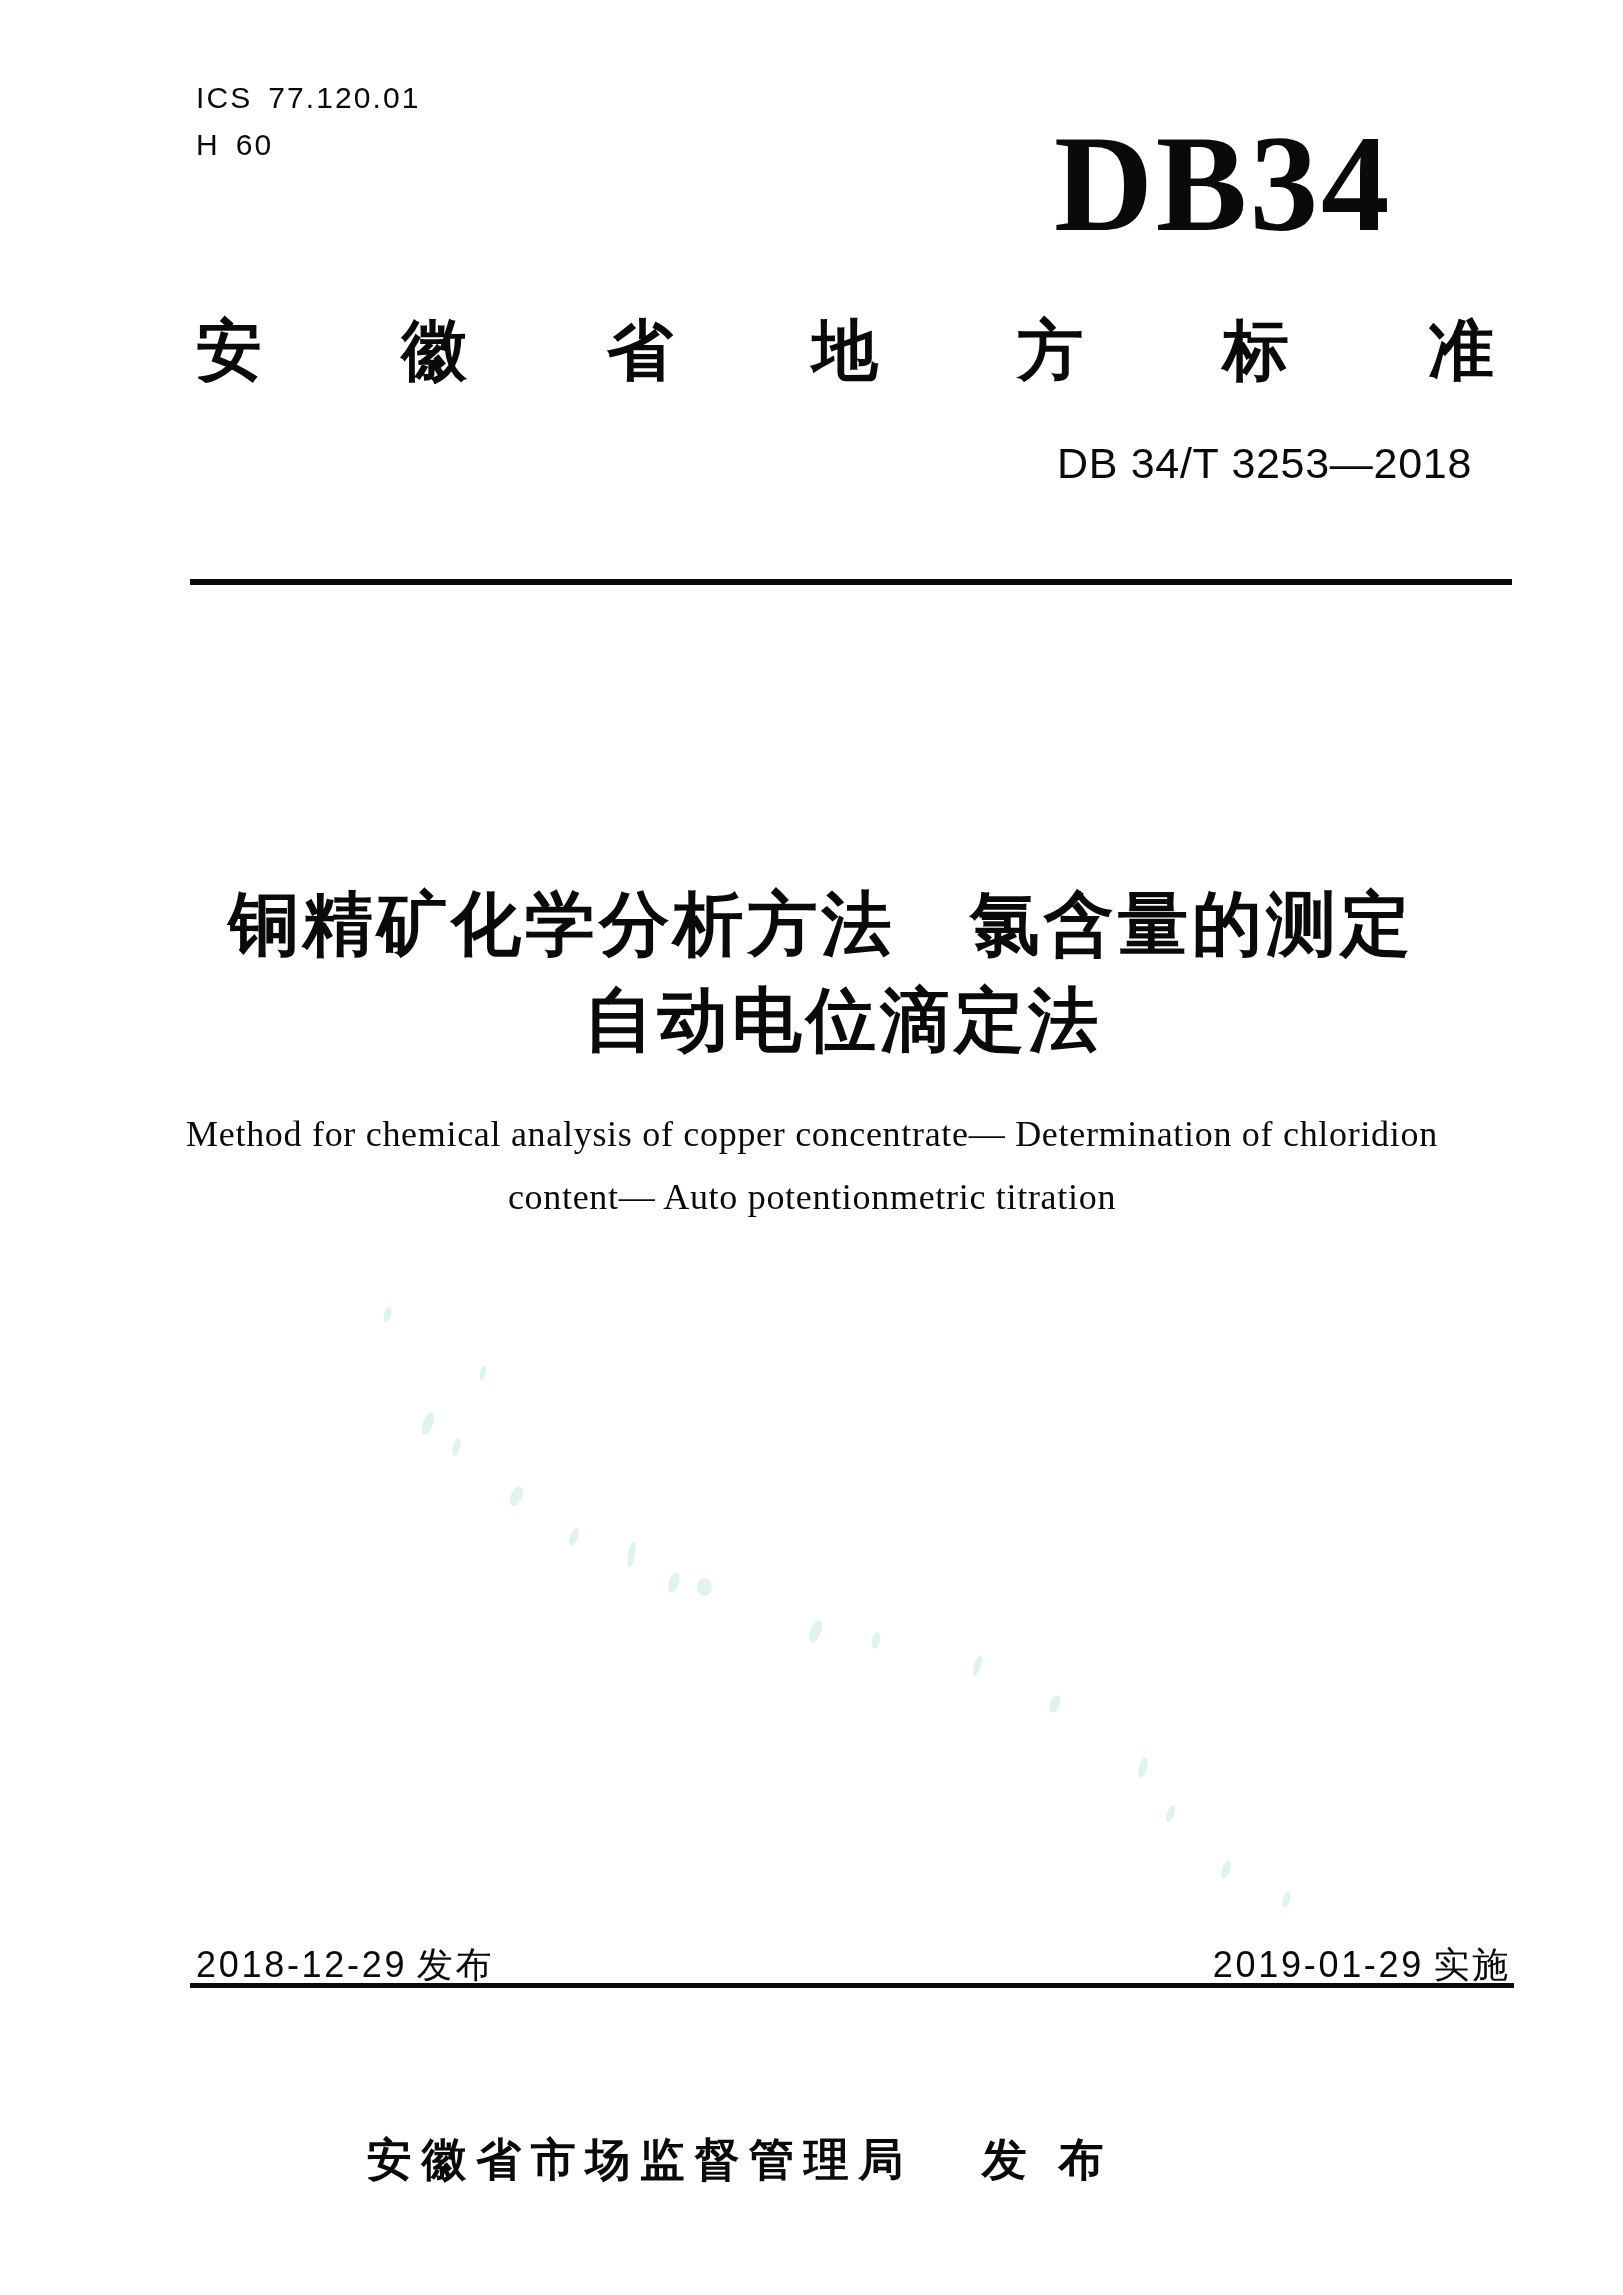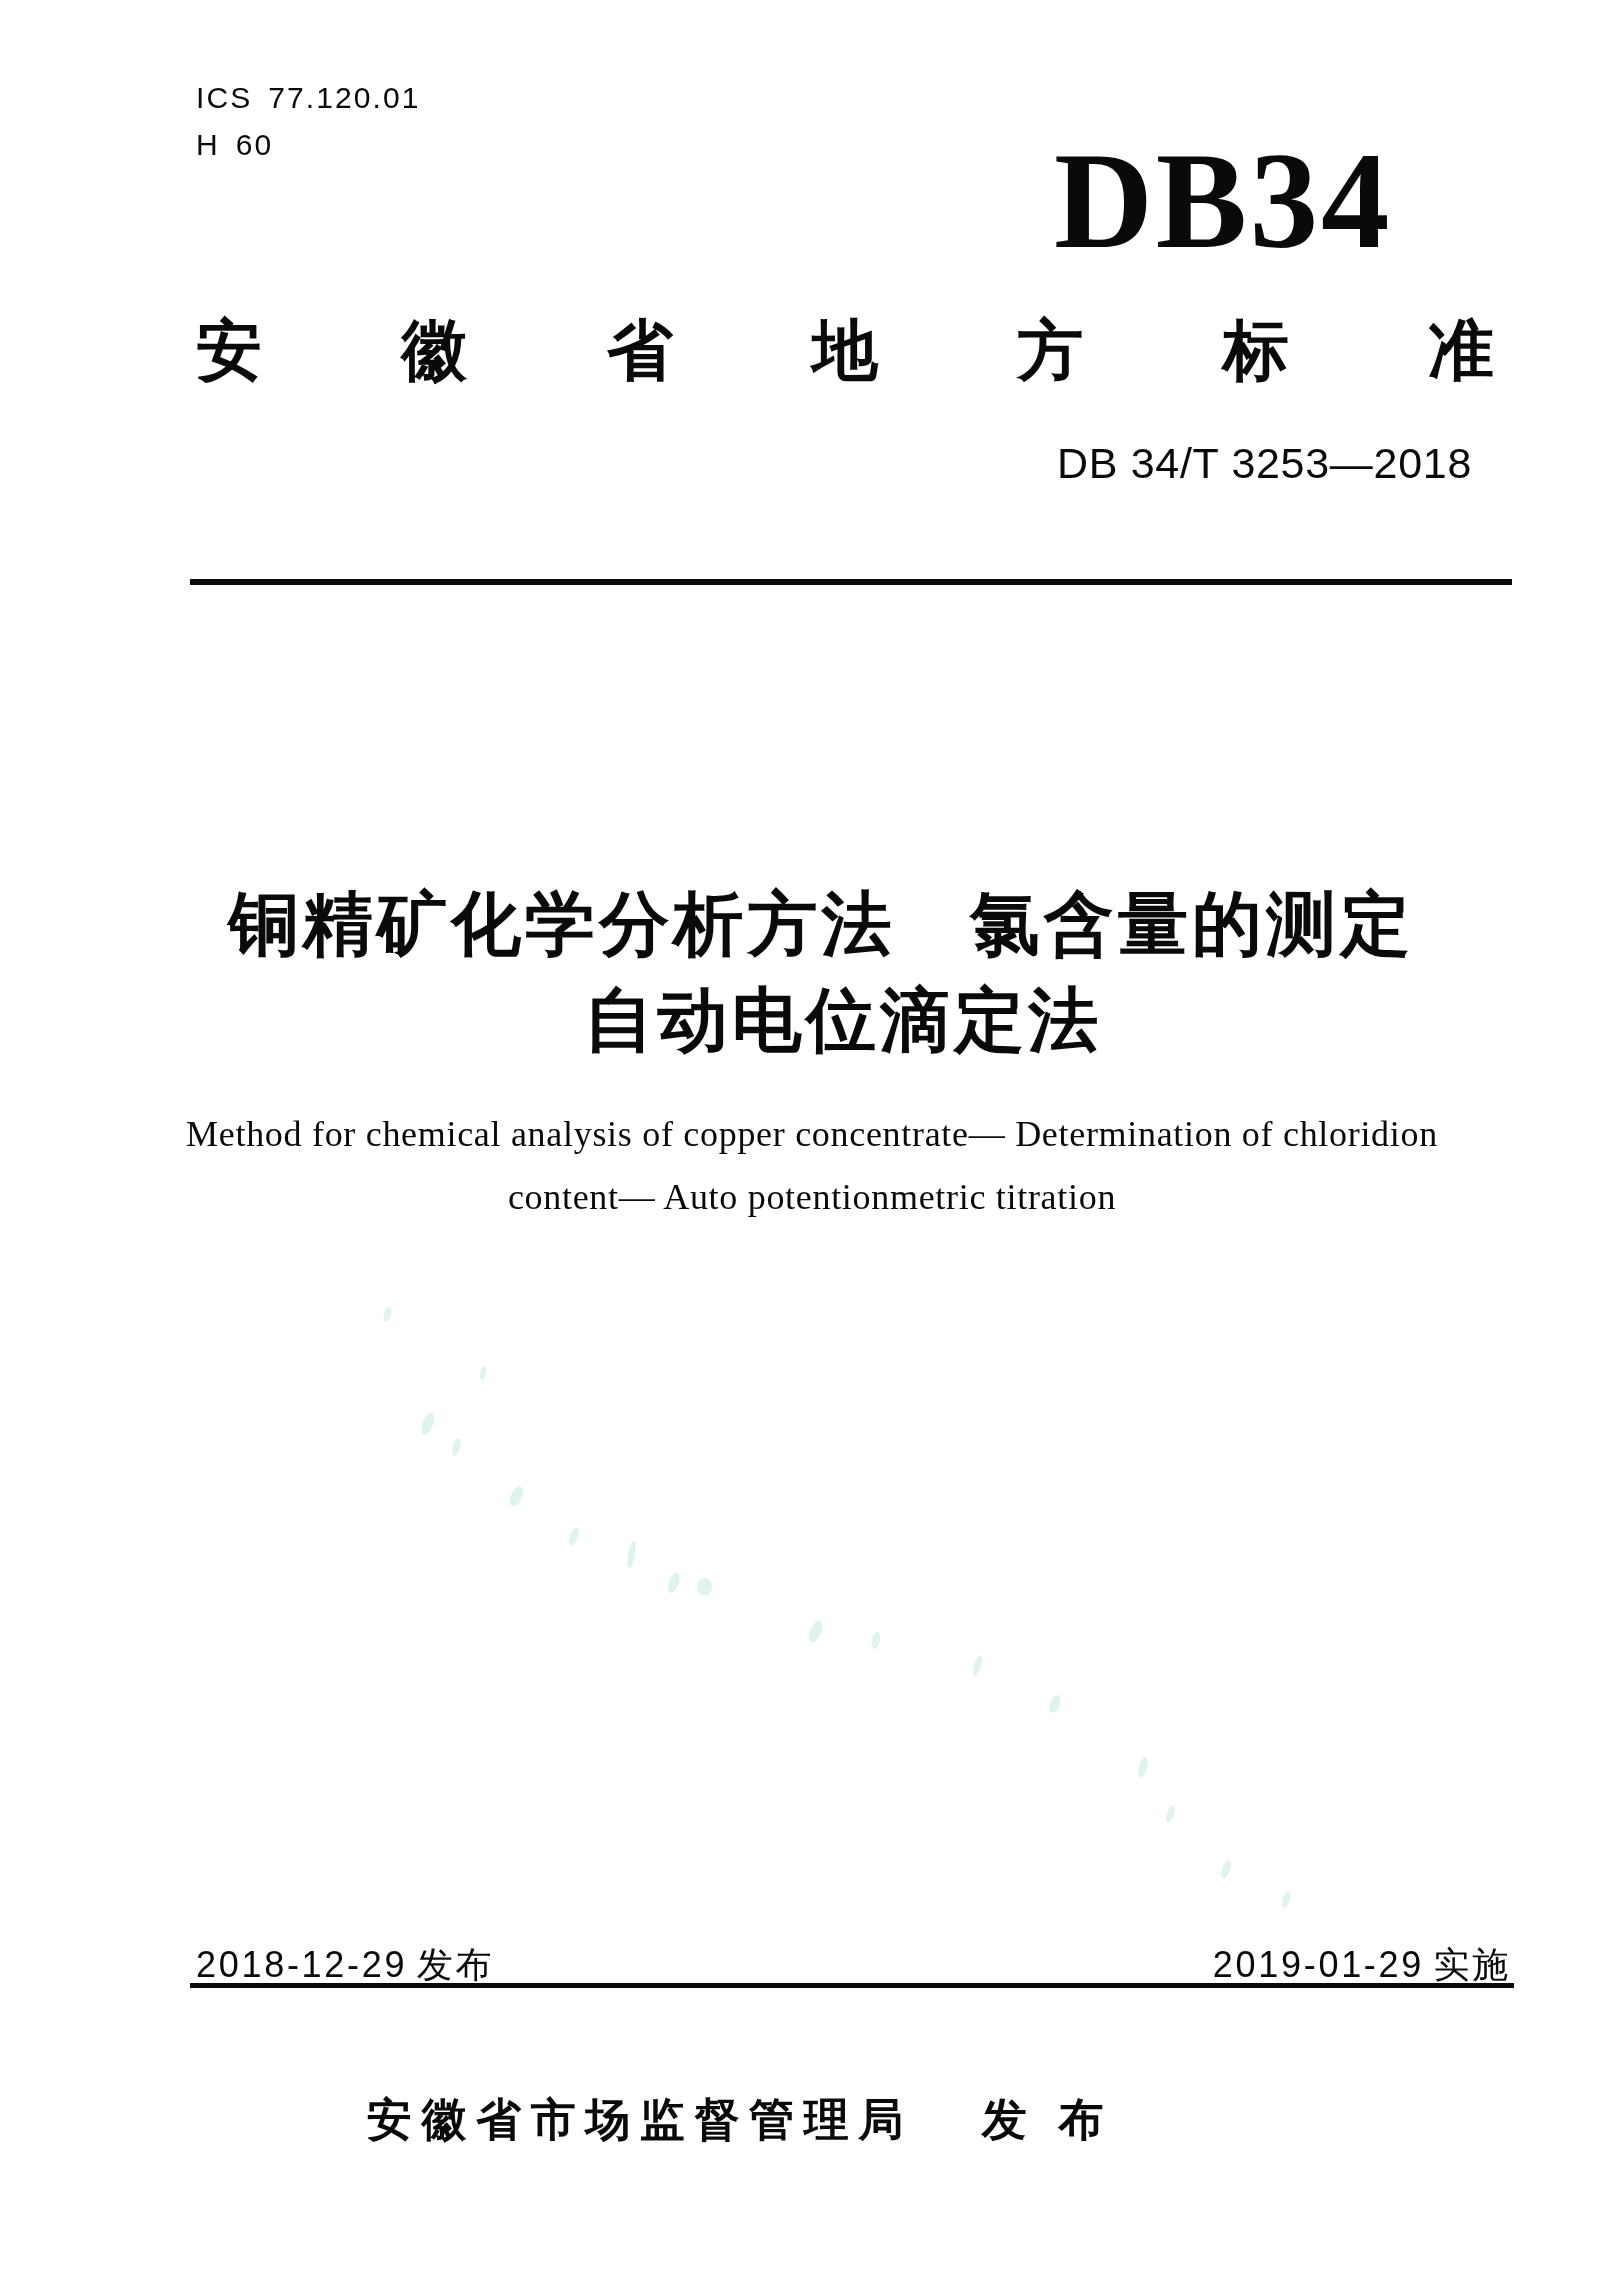--- a/index.html
+++ b/index.html
@@ -24,21 +24,21 @@
     letter-spacing: 2.1px; word-spacing: 5.5px;
   }
   .doc-class {
     left: 196px; top: 128px;
     font-size: 30px; font-weight: 500;
     letter-spacing: 2.1px; word-spacing: 5.5px;
   }
 
   
   .db34-logo {
-    left: 1054px; top: 133px;
+    left: 1054px; top: 116px;
     font-family: "Liberation Serif", serif;
     font-size: 137px; font-weight: 700;
     letter-spacing: 2.7px; line-height: 1; text-align: right;
   }
 
   
   .standard-type {
     left: 196px; top: 314px; width: 1298px;
     font-size: 66px; font-weight: 700;
     line-height: 1.1;
@@ -100,21 +100,21 @@
     background: #0a0a0a;
   }
 
   
   .publisher-row {
     left: 0; top: 2090px; width: 1480px;
     display: flex; justify-content: center; align-items: baseline;
     font-size: 45px; font-weight: 600;
   }
   .publisher-name { letter-spacing: 9.6px; }
-  .publish-label { margin-left: 69px; letter-spacing: 9.6px; }
+  .publish-label { margin-left: 69px; letter-spacing: 9.6px; margin-top: 40px; }
 
   
   .speck {
     position: absolute;
     border-radius: 50%;
     opacity: 0.85;
   }
 </style>
 </head>
 <body>

